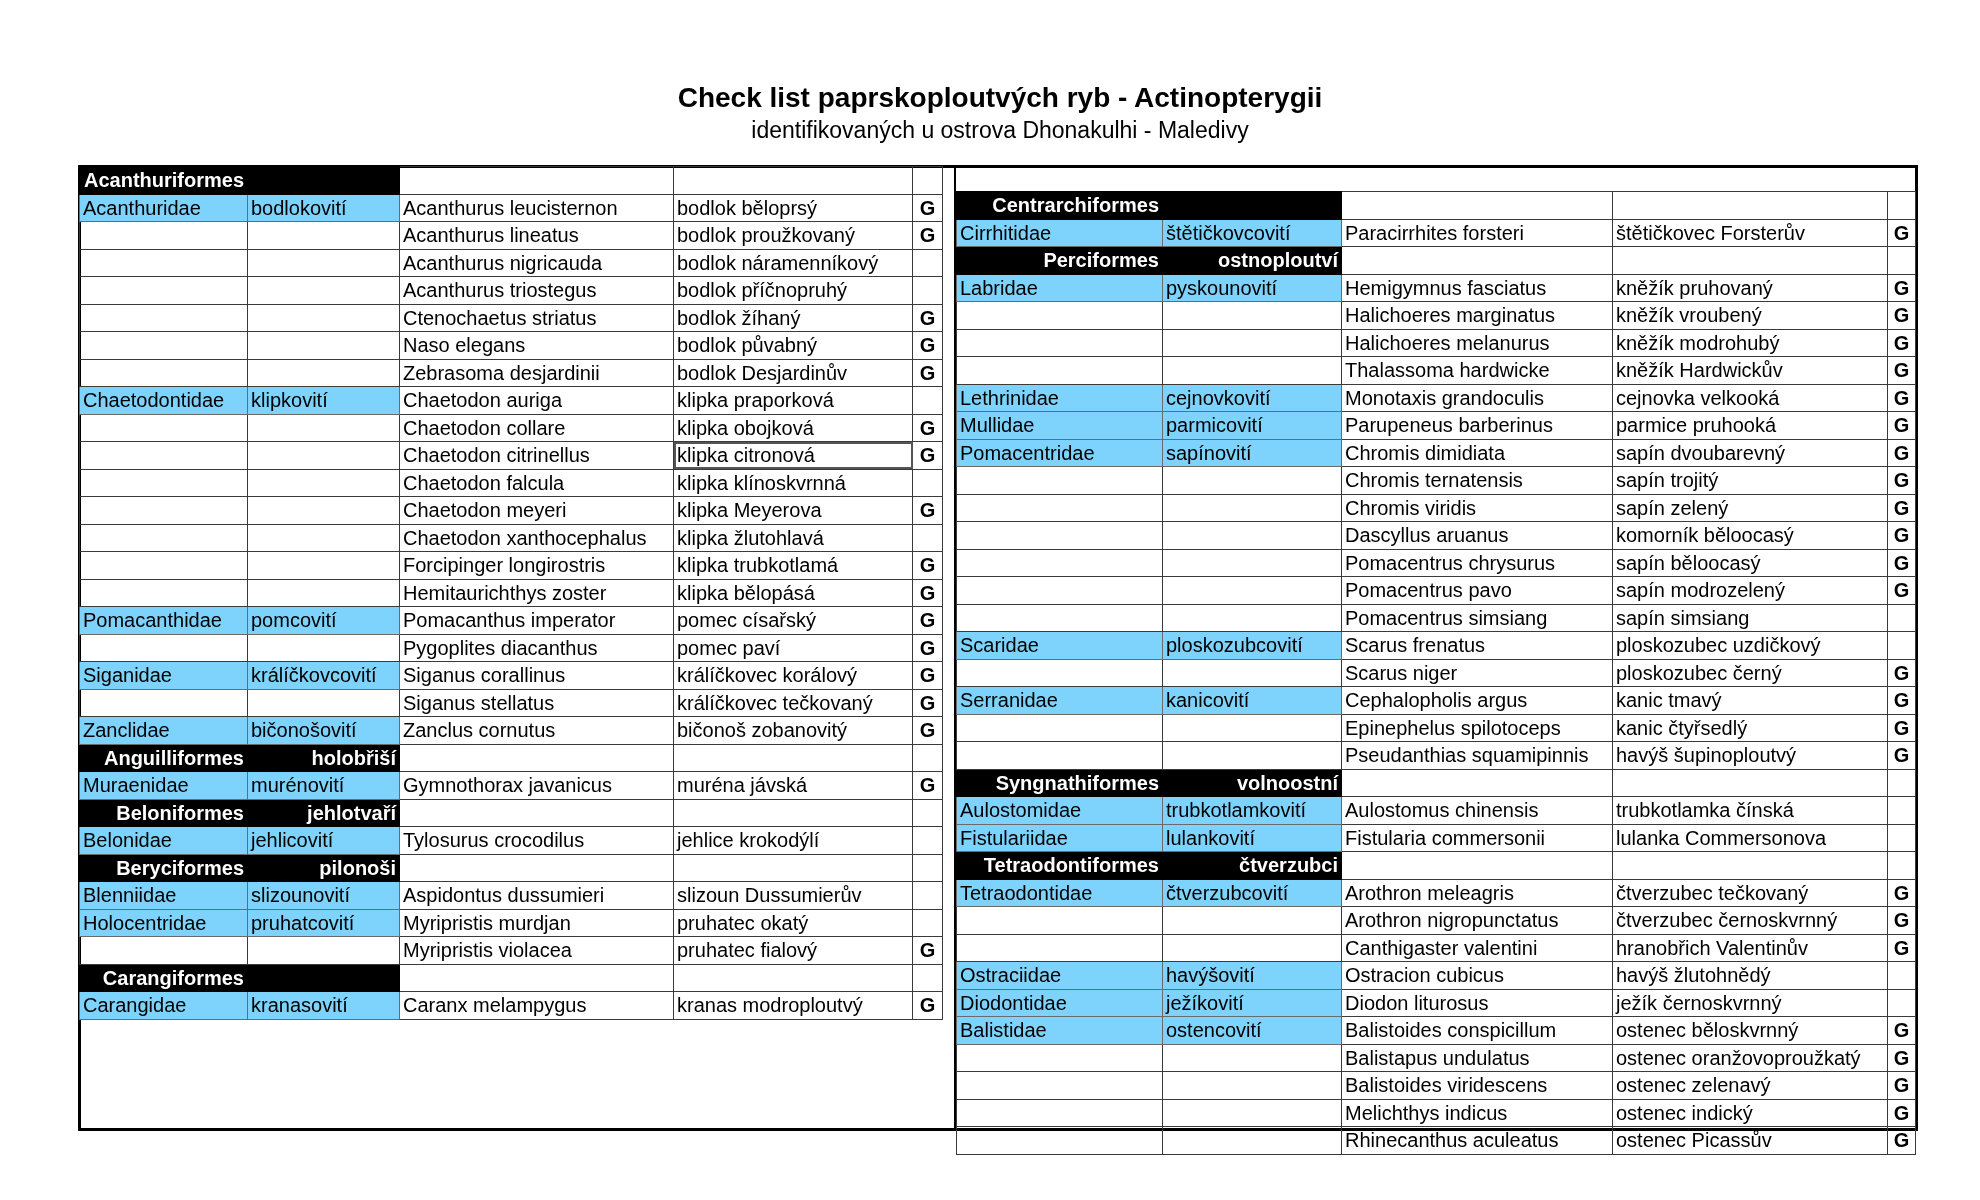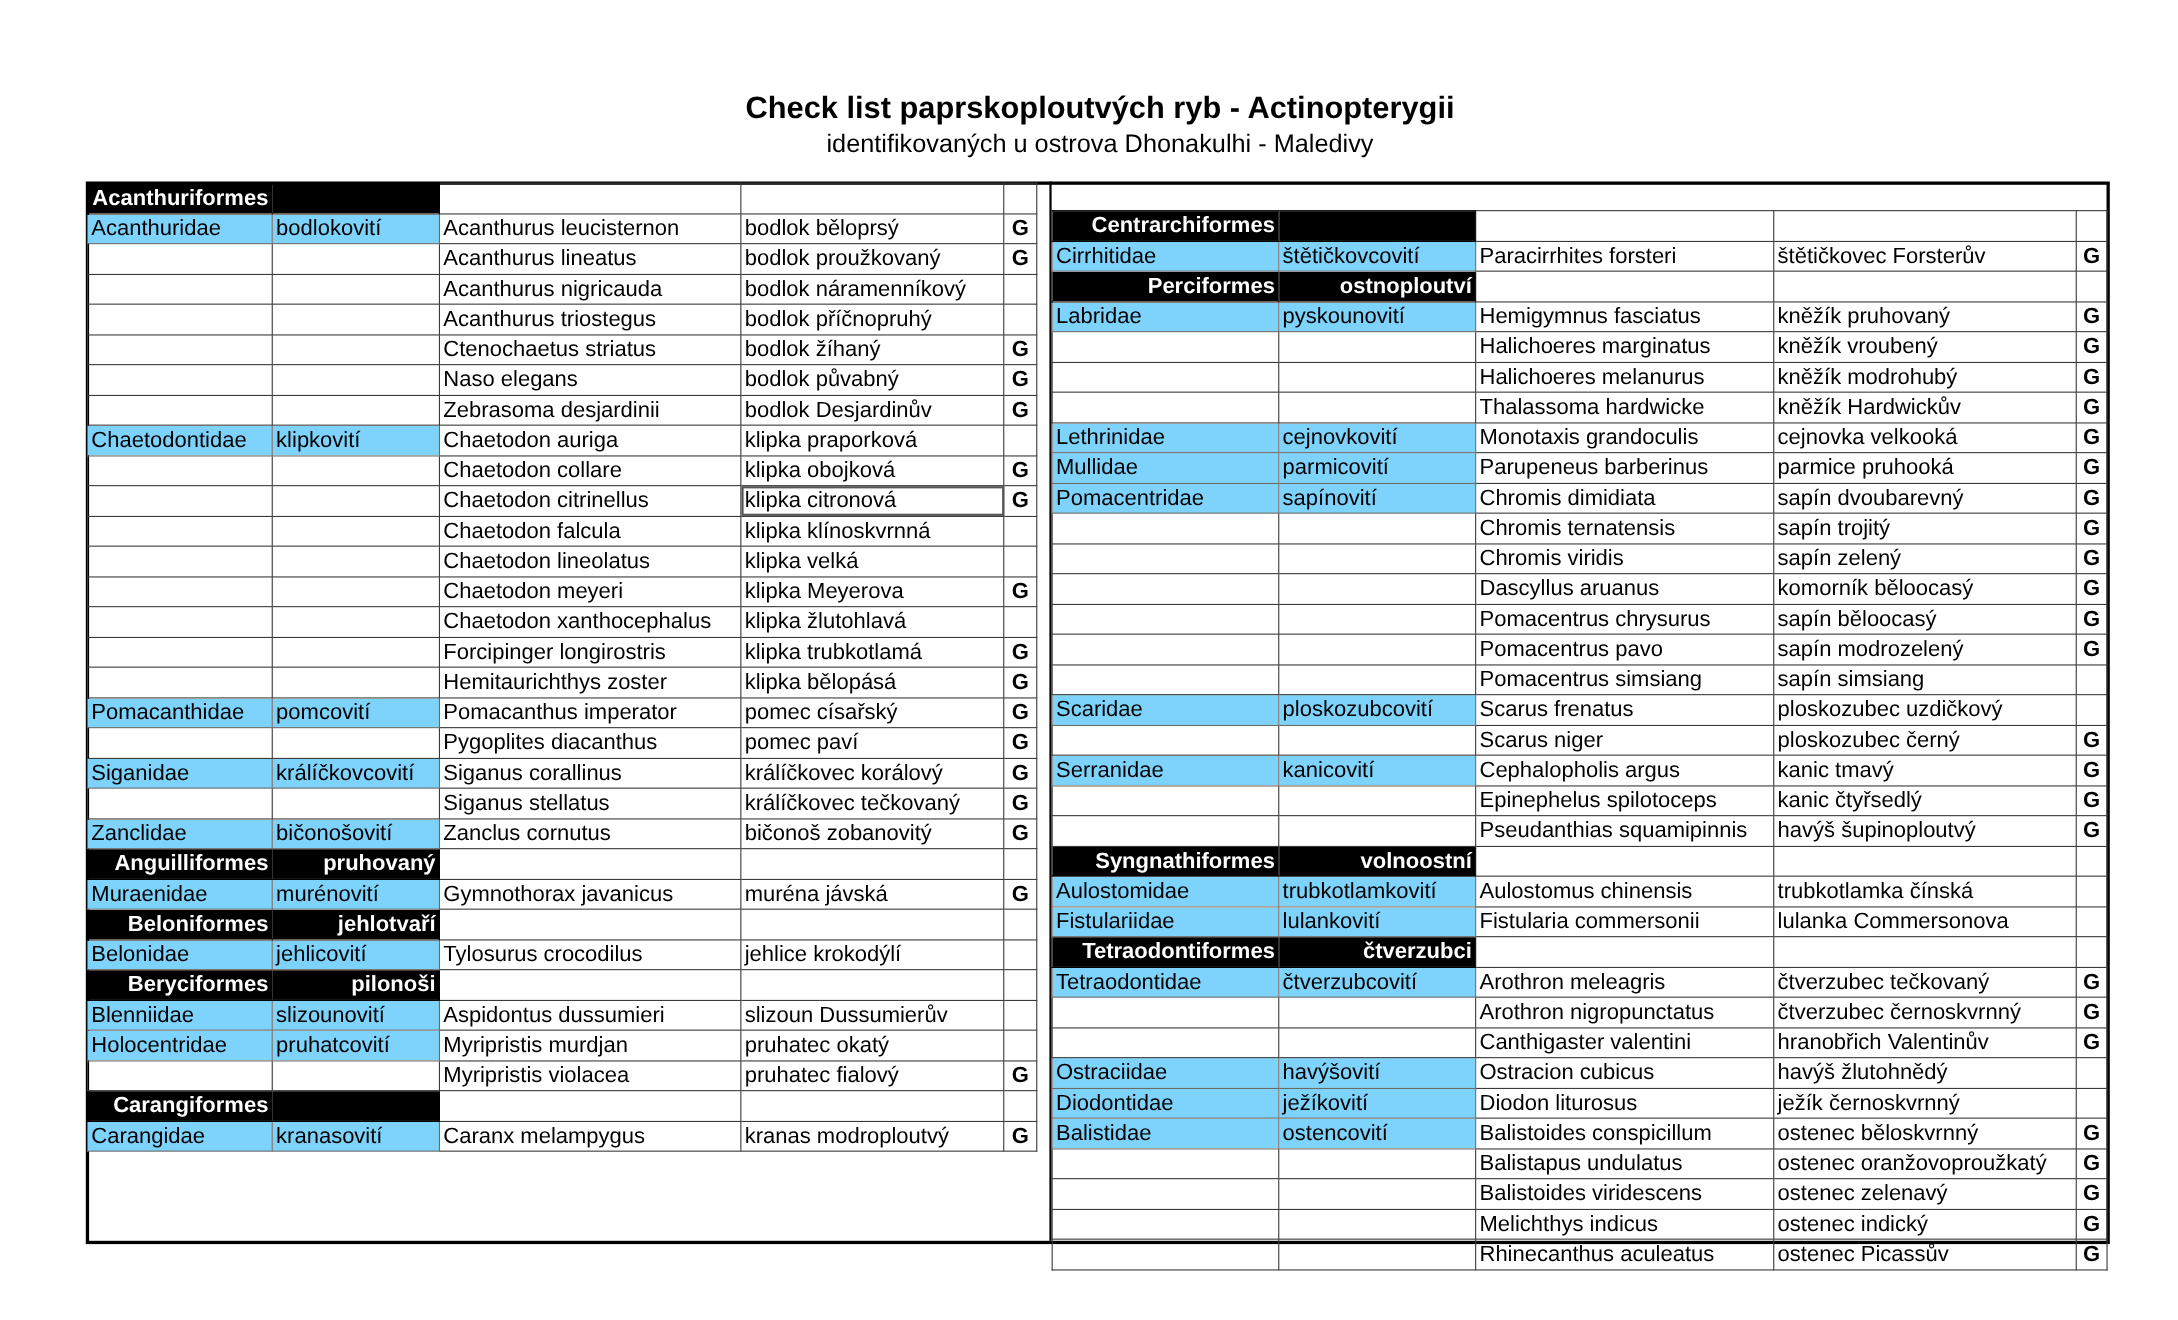--- a/index.html
+++ b/index.html
@@ -126,27 +126,20 @@
         <tr>
           <td></td>
           <td></td>
           <td>Chaetodon falcula</td>
           <td>klipka klínoskvrnná</td>
           <td class="g"></td>
         </tr>
         <tr>
           <td></td>
           <td></td>
-          <td>Chaetodon lineolatus</td>
-          <td>klipka velká</td>
-          <td class="g"></td>
-        </tr>
-        <tr>
-          <td></td>
-          <td></td>
           <td>Chaetodon meyeri</td>
           <td>klipka Meyerova</td>
           <td class="g">G</td>
         </tr>
         <tr>
           <td></td>
           <td></td>
           <td>Chaetodon xanthocephalus</td>
           <td>klipka žlutohlavá</td>
           <td class="g"></td>
@@ -195,21 +188,21 @@
         </tr>
         <tr>
           <td class="family">Zanclidae</td>
           <td class="family">bičonošovití</td>
           <td>Zanclus cornutus</td>
           <td>bičonoš zobanovitý</td>
           <td class="g">G</td>
         </tr>
         <tr>
           <td class="order">Anguilliformes</td>
-          <td class="order">pruhovaný</td>
+          <td class="order">holobřiší</td>
           <td></td>
           <td></td>
           <td class="g"></td>
         </tr>
         <tr>
           <td class="family">Muraenidae</td>
           <td class="family">murénovití</td>
           <td>Gymnothorax javanicus</td>
           <td>muréna jávská</td>
           <td class="g">G</td>

